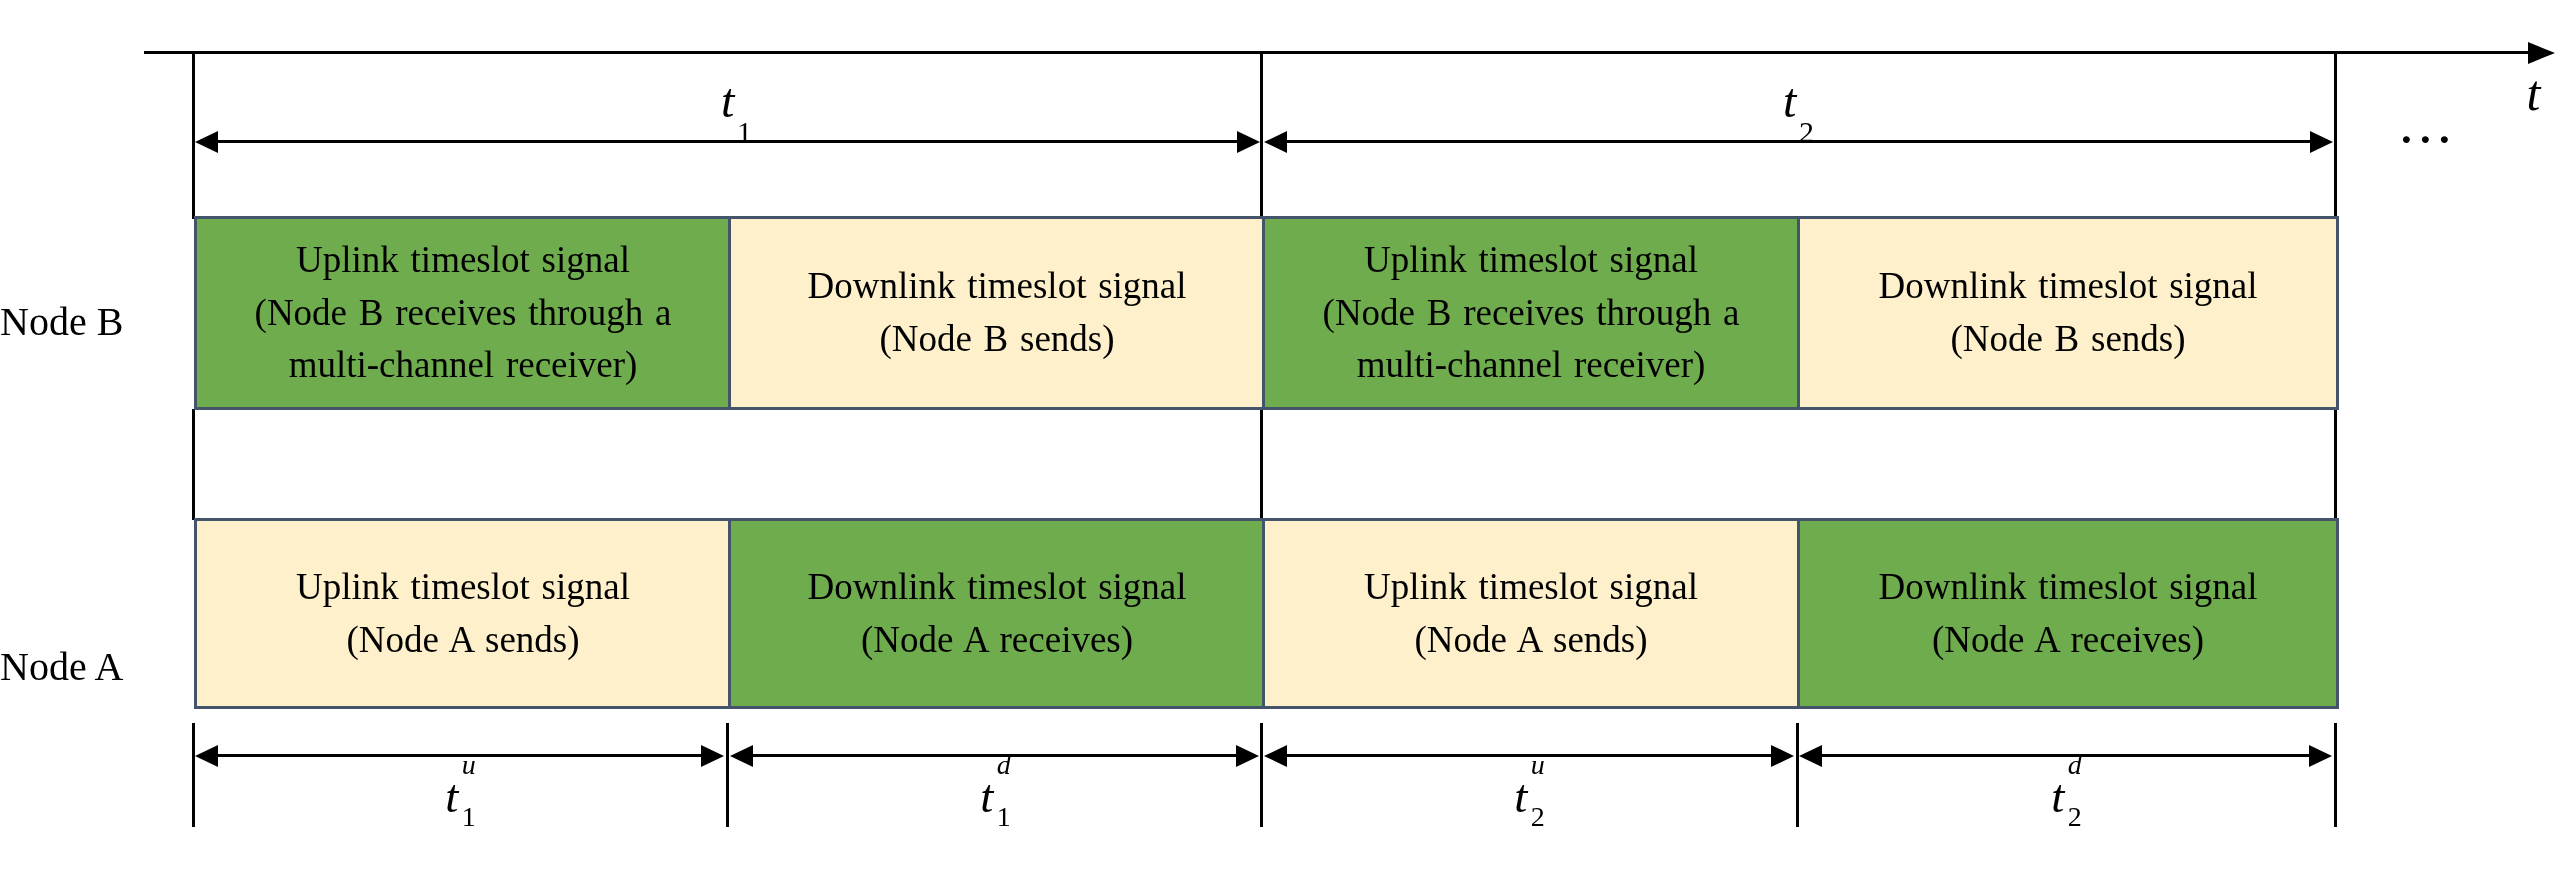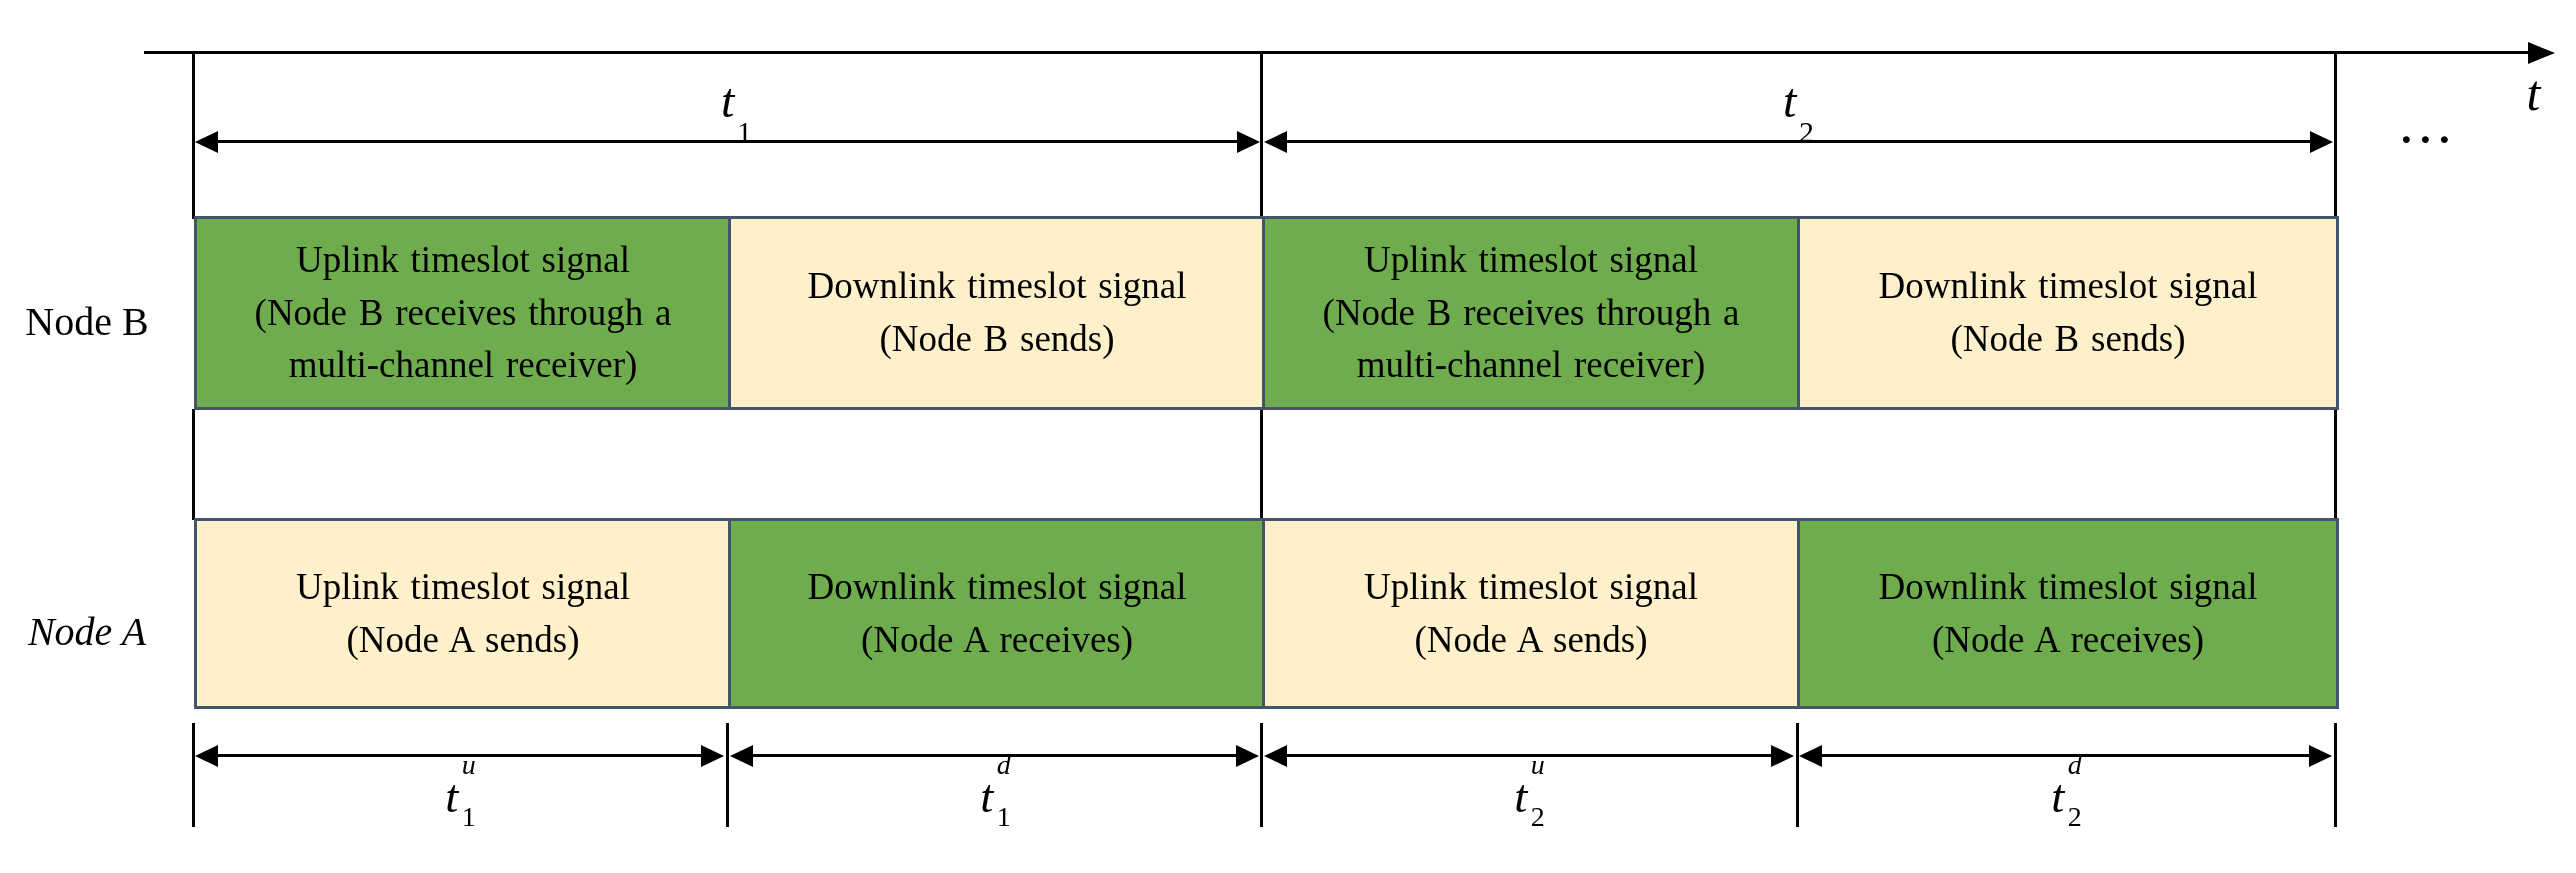--- a/index.html
+++ b/index.html
@@ -17,21 +17,21 @@
   .harrow .shaft{position:absolute;left:18.4px;right:18.4px;top:11px;height:3.3px;background:#000;}
   .harrow .ah-l{position:absolute;left:0;top:1.7px;width:0;height:0;border-top:11px solid transparent;border-bottom:11px solid transparent;border-right:23.4px solid #000;}
   .harrow .ah-r{position:absolute;right:0;top:1.7px;width:0;height:0;border-top:11px solid transparent;border-bottom:11px solid transparent;border-left:23.4px solid #000;}
   
   .slot{
     position:absolute;box-sizing:border-box;border:3.3px solid #44546A;
     display:flex;flex-direction:column;justify-content:center;align-items:center;
     text-align:center;font-size:37px;line-height:1.42;word-spacing:2.5px;
   }
   
-  .nodelabel{position:absolute;left:0;width:174px;text-align:center;font-size:40px;line-height:47px;}
+  .nodelabel{position:absolute;left:0;width:174px;text-align:left;font-size:40px;line-height:47px;}
   
   .fmath{position:absolute;display:flex;justify-content:center;align-items:flex-start;}
   .fmath .base{font-style:italic;font-size:48px;line-height:48px;}
   .fmath .sub{font-size:30px;line-height:30px;margin-top:40px;margin-left:2.5px;}
   
   .bmath{position:absolute;display:flex;justify-content:center;align-items:flex-start;}
   .bmath .base{font-style:italic;font-size:47px;line-height:47px;margin-top:22px;}
   .bmath .scripts{display:flex;flex-direction:column;margin-left:3.3px;}
   .bmath .sup{font-style:italic;font-size:28px;line-height:28px;height:52px;}
   .bmath .sub{font-size:28px;line-height:28px;}
@@ -98,21 +98,21 @@
   <div class="slot" style="left: 1262px; top: 216px; width: 538px; height: 194px; background-color: rgb(111, 172, 77);">
     <div>Uplink timeslot signal</div>
     <div>(Node B receives through a</div>
     <div>multi-channel receiver)</div>
   </div>
   <div class="slot" style="left: 1797px; top: 216px; width: 542px; height: 194px; background-color: rgb(253, 240, 203);">
     <div>Downlink timeslot signal</div>
     <div>(Node B sends)</div>
   </div>
 
-  <div class="nodelabel" style="top:608px;font-style:italic;">Node A</div>
+  <div class="nodelabel" style="top:643px;">Node A</div>
 
   <div class="slot" style="left: 194px; top: 518px; width: 538px; height: 191px; background-color: rgb(253, 240, 203);">
     <div>Uplink timeslot signal</div>
     <div>(Node A sends)</div>
   </div>
   <div class="slot" style="left: 728px; top: 518px; width: 538px; height: 191px; background-color: rgb(111, 172, 77);">
     <div>Downlink timeslot signal</div>
     <div>(Node A receives)</div>
   </div>
   <div class="slot" style="left: 1262px; top: 518px; width: 538px; height: 191px; background-color: rgb(253, 240, 203);">

